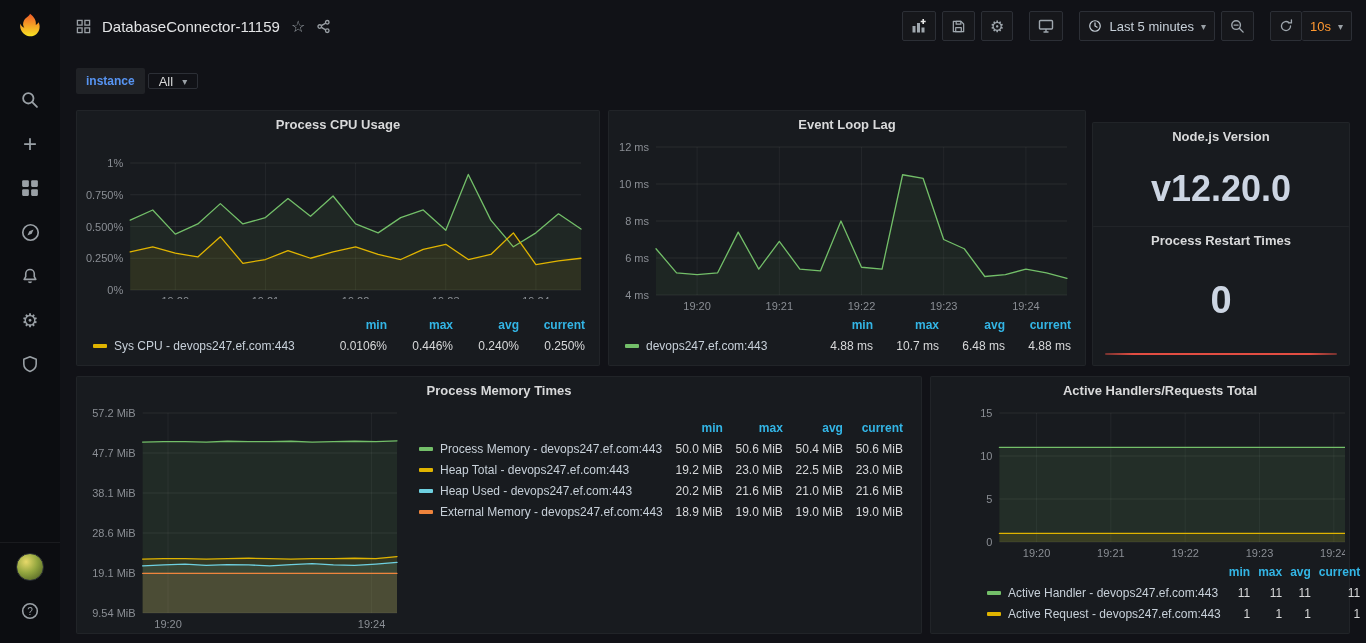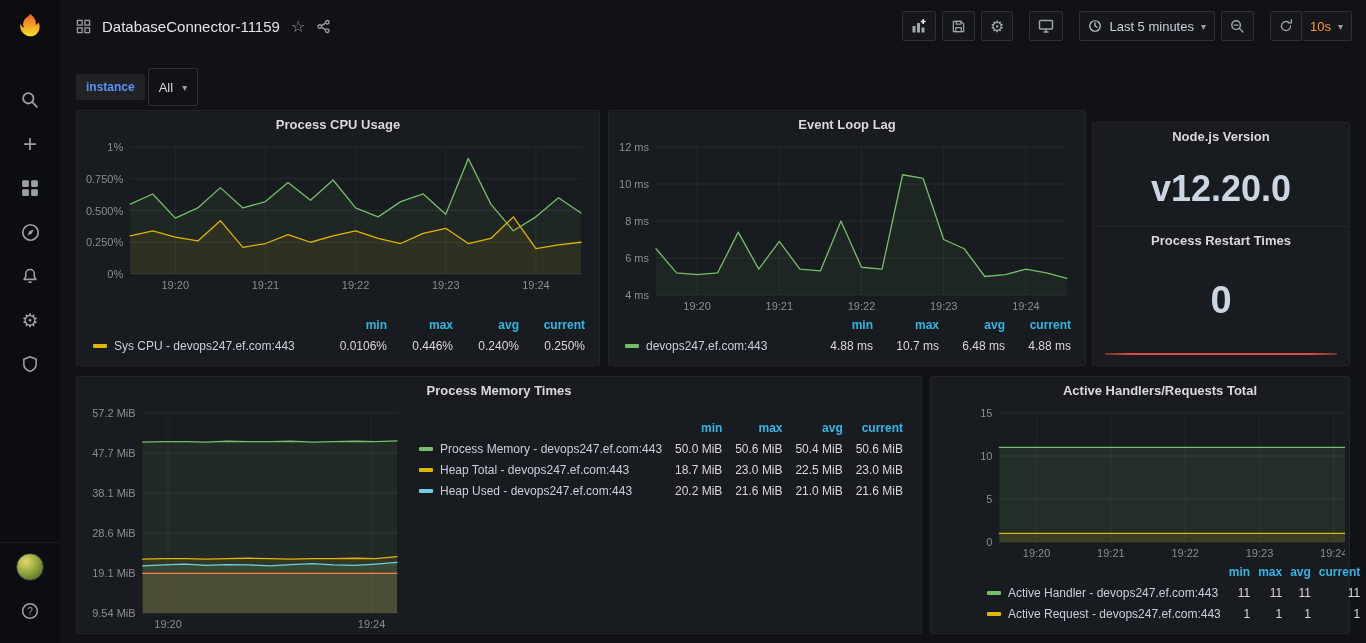--- a/index.html
+++ b/index.html
@@ -33,21 +33,21 @@
   .btn-group{display:inline-flex;}
   .btn-group .nav-btn + .nav-btn{border-left:none;}
   .caret{font-size:10px;color:#9aa0a6;}
   .refresh-int span.int{color:#ff9830;}
   .time-btn{color:#c7d0d9;}
   
   .content{position:absolute;left:60px;top:52px;right:0;bottom:0;}
   .filter-row{position:absolute;left:16px;top:16px;display:flex;align-items:center;}
   .var-label{height:26px;line-height:26px;padding:0 10px;background:#202226;color:#5794f2;
              font-size:12px;font-weight:700;border-radius:2px;}
-  .var-value{height:38px;display:flex;align-items:center;gap:9px;padding:0 10px;margin-left:3px;
+  .var-value{height:16px;display:flex;align-items:center;gap:9px;padding:0 10px;margin-left:3px;
              background:#111217;border:1px solid #2c2f36;border-radius:2px;color:#d8d9da;
              font-size:13px;cursor:pointer;font-family:inherit;}
   .panel{position:absolute;background:#181b1f;border:1px solid rgba(255,255,255,0.045);
          border-radius:2px;display:flex;flex-direction:column;box-sizing:border-box;}
   .panel h2{flex:none;height:27px;line-height:27px;margin:0;text-align:center;font-size:13px;
             font-weight:700;color:#d8d9da;cursor:pointer;}
   .chart{flex:1;min-height:0;position:relative;margin:0 4px;overflow:hidden;}
   .chart svg text{fill:#8a8e94;font-size:11px;font-family:"Liberation Sans",sans-serif;}
   .legend{flex:none;padding:0 10px 8px 12px;}
   .legend.side{flex:1;padding:14px 14px 0 0;}
@@ -61,21 +61,21 @@
   #p-handlers .legend-table td.val{width:40px;}
   #p-memory .legend-table td.val{width:62px;}
   .swatch{display:inline-block;width:14px;height:4px;border-radius:1px;margin-right:7px;
           vertical-align:middle;position:relative;top:-1px;}
   .stat-value{flex:1;display:flex;align-items:center;justify-content:center;font-size:36px;
               font-weight:700;color:#ccd5e2;padding-bottom:4px;}
   #p-restart .stat-value{font-size:38px;padding-bottom:18px;}
   .sparkline{position:absolute;left:12px;right:12px;bottom:10px;height:2px;border-radius:1px;
              background:linear-gradient(90deg, rgba(226,77,66,.45), #e24d42 12%, #e24d42 88%, rgba(226,77,66,.45));}
   
-  #p-cpu{left:16px;top:58px;width:524px;height:256px;}
+  #p-cpu{left:16px;top:58px;width:524px;height:256px;gap:16px;}
   #p-lag{left:548px;top:58px;width:478px;height:256px;}
   #p-node{left:1032px;top:70px;width:258px;height:110px;}
   #p-restart{left:1032px;top:174px;width:258px;height:140px;}
   #p-memory{left:16px;top:324px;width:846px;height:258px;}
   #p-handlers{left:870px;top:324px;width:420px;height:258px;padding-left:40px;}
   .icon{display:inline-flex;}
 </style>
 </head>
 <body>
 
@@ -378,31 +378,38 @@
                 </tr>
                 <tr>
                   <td class="lab"><span class="swatch" style="background:#73bf69"></span>Process Memory - devops247.ef.com:443</td>
                   <td class="val">50.0 MiB</td>
                   <td class="val">50.6 MiB</td>
                   <td class="val">50.4 MiB</td>
                   <td class="val">50.6 MiB</td>
                 </tr>
                 <tr>
                   <td class="lab"><span class="swatch" style="background:#e0b400"></span>Heap Total - devops247.ef.com:443</td>
-                  <td class="val">18.7 MiB</td>
+                  <td class="val">19.2 MiB</td>
                   <td class="val">23.0 MiB</td>
                   <td class="val">22.5 MiB</td>
                   <td class="val">23.0 MiB</td>
                 </tr>
                 <tr>
                   <td class="lab"><span class="swatch" style="background:#6ed0e0"></span>Heap Used - devops247.ef.com:443</td>
                   <td class="val">20.2 MiB</td>
                   <td class="val">21.6 MiB</td>
                   <td class="val">21.0 MiB</td>
                   <td class="val">21.6 MiB</td>
+                </tr>
+                <tr>
+                  <td class="lab"><span class="swatch" style="background:#ef843c"></span>External Memory - devops247.ef.com:443</td>
+                  <td class="val">18.9 MiB</td>
+                  <td class="val">19.0 MiB</td>
+                  <td class="val">19.0 MiB</td>
+                  <td class="val">19.0 MiB</td>
                 </tr>
               </tbody>
             </table>
           </div>
       </div>
     </section>
 
     <section class="panel" id="p-handlers">
       <h2>Active Handlers/Requests Total</h2>
       <div class="chart"><svg width="410" height="158">

